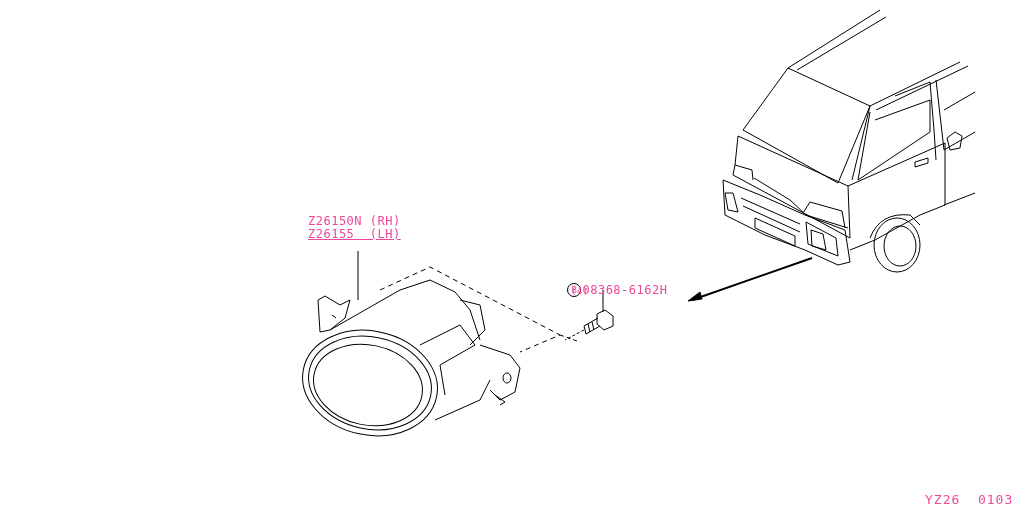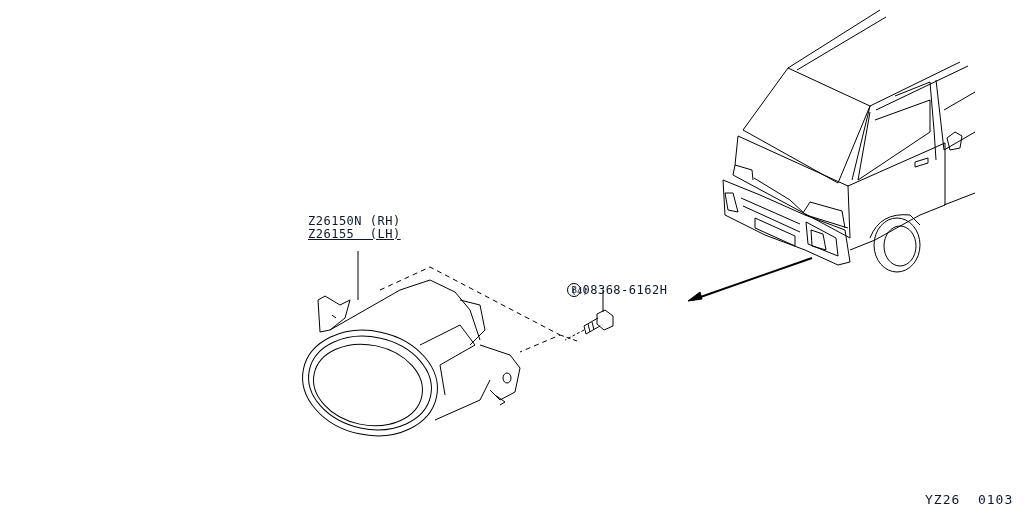--- a/index.html
+++ b/index.html
@@ -1,18 +1,18 @@
 <!DOCTYPE html>
 <html><head>
   <meta charset="utf-8">
   <style>
     html, body { margin: 0; padding: 0; background: #ffffff; }
     body { width: 1024px; height: 512px; position: relative; overflow: hidden; font-family: "DejaVu Sans Mono", monospace; }
     svg { position: absolute; left: 0; top: 0; }
-    .lbl { position: absolute; font-family: "DejaVu Sans Mono", monospace; font-size: 12px; color: #0f172a; letter-spacing: 0.5px; white-space: pre; line-height: 13px; }
+    .lbl { position: absolute; font-family: "DejaVu Sans Mono", monospace; font-size: 12px; color: #ec4899; letter-spacing: 0.5px; white-space: pre; line-height: 13px; }
     .small { font-size: 9px; }
     .code { font-size: 13px; letter-spacing: 1px; }
     .circ { display: inline-block; width: 12px; height: 12px; border: 1px solid #000; border-radius: 50%; font-size: 9px; line-height: 12px; text-align: center; vertical-align: middle; margin-right: 1px; }
   </style>
 </head>
 <body>
 
 <svg width="1024" height="512" viewBox="0 0 1024 512" fill="none" stroke="#000" stroke-width="1">
 
   <g>

